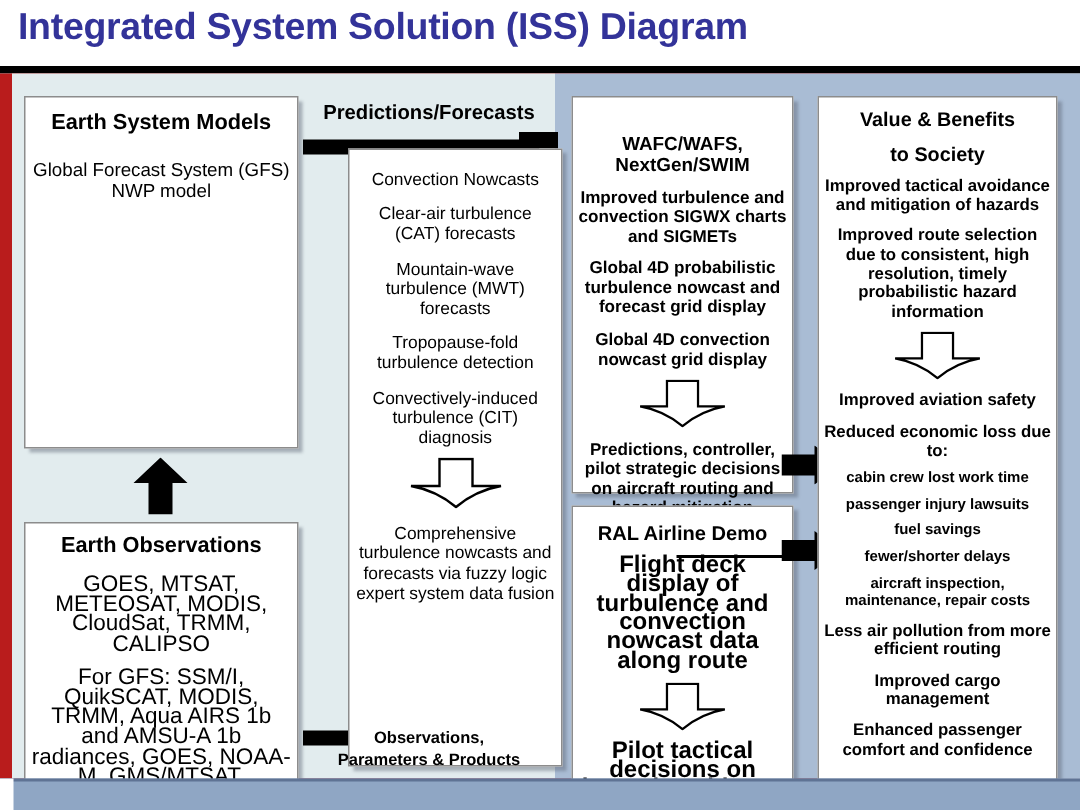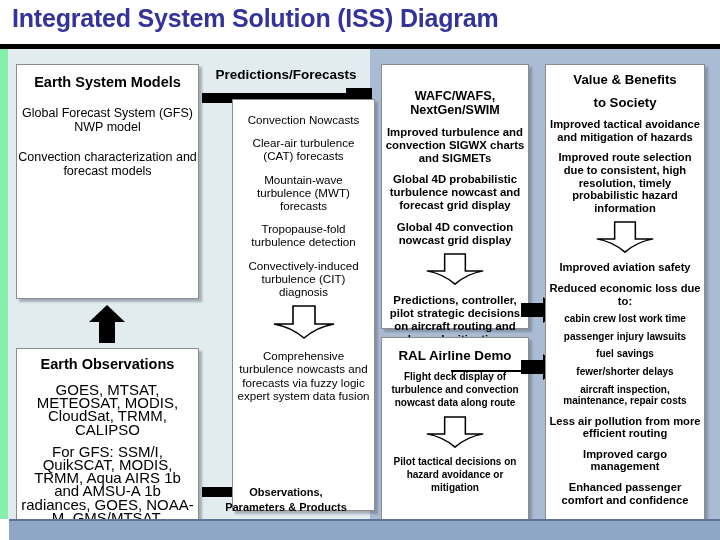--- a/index.html
+++ b/index.html
@@ -18,21 +18,21 @@
     position:absolute;left:12px;top:4px;
     font-size:25px;font-weight:bold;color:#333399;
     letter-spacing:-0.2px;white-space:nowrap;
   }
   #title-rule{
     position:absolute;left:0;top:44px;width:720px;height:5px;background:#000000;
   }
   
   #canvas{
     position:absolute;left:0;top:49px;width:680px;height:491px;
-    background:#86efac;
+    background:#b91c1c;
   }
   #bg-left{
     position:absolute;left:8px;top:0px;width:362px;height:470px;
     background:#e2ecee;
   }
   #bg-right{
     position:absolute;left:370px;top:0px;width:350px;height:470px;
     background:#a9bcd4;
   }
   #footer-bar{
@@ -88,21 +88,21 @@
     position:absolute;left:196px;top:34px;width:176px;height:435px;
     pointer-events:none;
   }
 
   
   #col3-boxA{ left:381px; top:15px; width:148px; height:265px; }
   #col3-boxA .boxhead{font-size:12.6px;line-height:14px;margin-top:24px;}
   #col3-boxA .blk{font-size:11.4px;line-height:12.8px;margin-top:9px;padding:0 3px;font-weight:bold;}
   #col3-boxB{ left:381px; top:288px; width:148px; height:185px; }
   #col3-boxB .boxhead{font-size:13.4px;margin-top:10px;}
-  #col3-boxB .blk{font-size:10px;line-height:12.8px;margin-top:8px;padding:0 3px;font-weight:bold;}
+  #col3-boxB .blk{font-size:16px;line-height:12.8px;margin-top:8px;padding:0 3px;font-weight:bold;}
 
   
   #col4-box{ left:545px; top:15px; width:160px; height:458px; }
   #col4-box .boxhead{font-size:13.2px;line-height:14.6px;margin-top:8px;}
   #col4-box .blk{font-size:11.2px;line-height:12.6px;margin-top:8px;padding:0 3px;font-weight:bold;}
   #col4-box .blk.small{font-size:10px;line-height:11.6px;margin-top:6px;}
 
   
   .downarrow{ display:block;margin:7px auto 4px auto; }
 
@@ -124,21 +124,20 @@
 <div id="title-rule"></div>
 
 <div id="canvas">
 
   <div id="bg-left"></div>
   <div id="bg-right"></div>
 
   <div class="wbox" id="col1-models">
     <div class="boxhead">Earth System Models</div>
     <div class="boxline blk">Global Forecast System (GFS) NWP model</div>
-    <div class="boxline blk">Convection characterization and forecast models</div>
   </div>
 
   <svg id="arrow-up" viewBox="0 0 38 38">
     <polygon points="19,0 37,17 27,17 27,38 11,38 11,17 1,17" fill="#000000"></polygon>
   </svg>
 
   <div class="wbox" id="col1-obs">
     <div class="boxhead">Earth Observations</div>
     <div class="boxline blk">GOES, MTSAT, METEOSAT, MODIS, CloudSat, TRMM, CALIPSO</div>
     <div class="boxline blk b2">For GFS: SSM/I, QuikSCAT, MODIS, TRMM, Aqua AIRS 1b and  AMSU-A 1b radiances, GOES, NOAA-M, GMS/MTSAT, METEOSAT</div>

